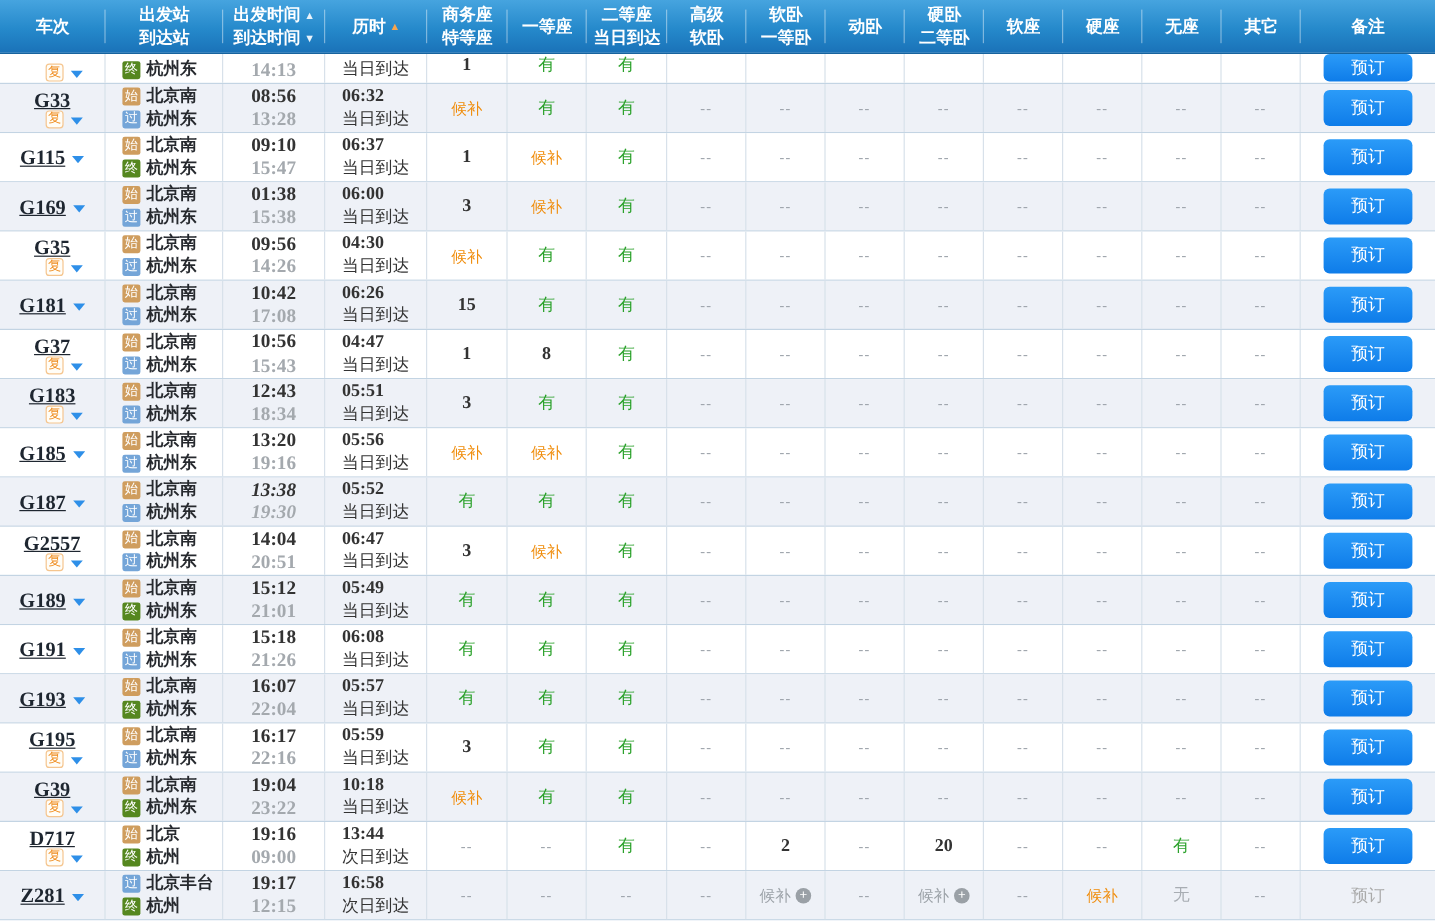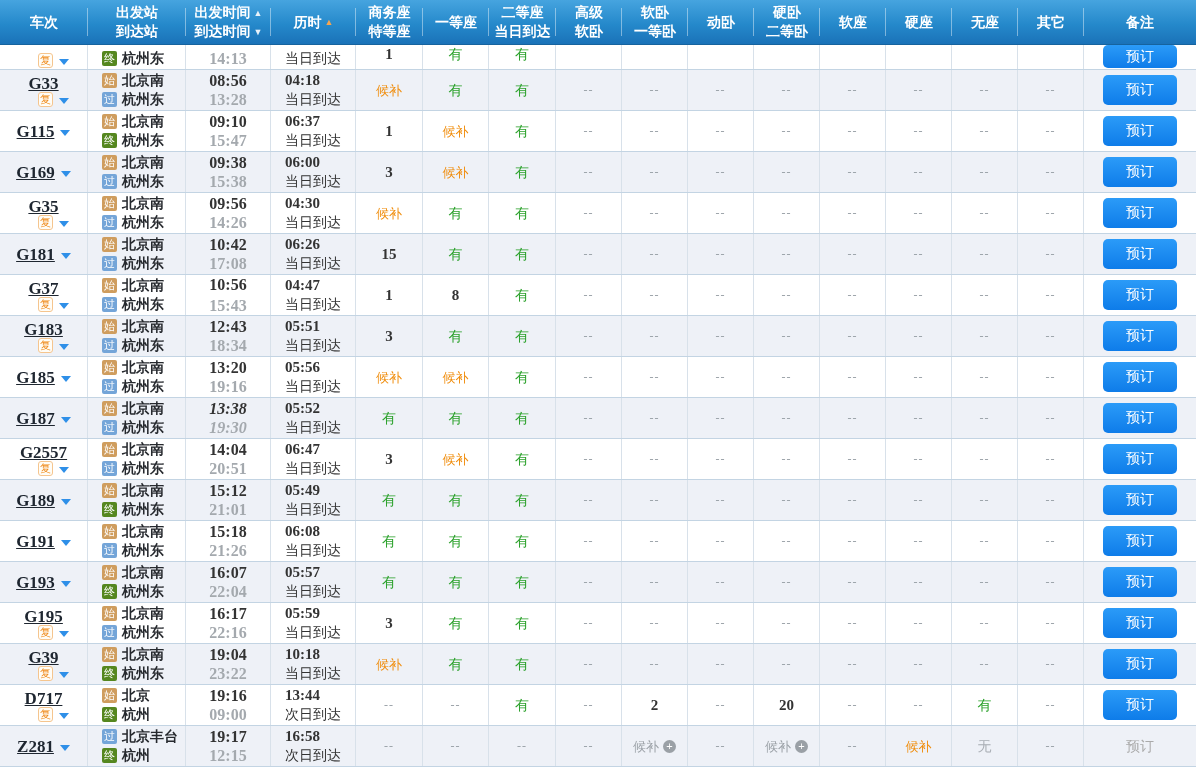--- a/index.html
+++ b/index.html
@@ -249,21 +249,21 @@
             <span class="st-badge pass">过</span>
             <span class="st-name">杭州东</span>
           </div>
         </div>
         <div class="cell" style="width: 85px;">
           <span class="dep">08:56</span>
           <span class="arr">13:28</span>
         </div>
         <div class="cell" style="width: 85px;">
           <div class="dur-box">
-            <span class="dur">04:18</span>
+            <span class="dur">06:32</span>
             <span class="durnote">当日到达</span>
           </div>
         </div>
         <div class="cell seat-cell" style="width: 67px;">
           <span class="seat-wait">候补</span>
         </div>
         <div class="cell seat-cell" style="width: 66px;">
           <span class="seat-avail">有</span>
         </div>
         <div class="cell seat-cell" style="width: 67px;">
@@ -372,21 +372,21 @@
           <div class="st-line">
             <span class="st-badge start">始</span>
             <span class="st-name">北京南</span>
           </div>
           <div class="st-line">
             <span class="st-badge pass">过</span>
             <span class="st-name">杭州东</span>
           </div>
         </div>
         <div class="cell" style="width: 85px;">
-          <span class="dep">09:38</span>
+          <span class="dep">01:38</span>
           <span class="arr">15:38</span>
         </div>
         <div class="cell" style="width: 85px;">
           <div class="dur-box">
             <span class="dur">06:00</span>
             <span class="durnote">当日到达</span>
           </div>
         </div>
         <div class="cell seat-cell" style="width: 67px;">
           <span class="seat-num">3</span>

